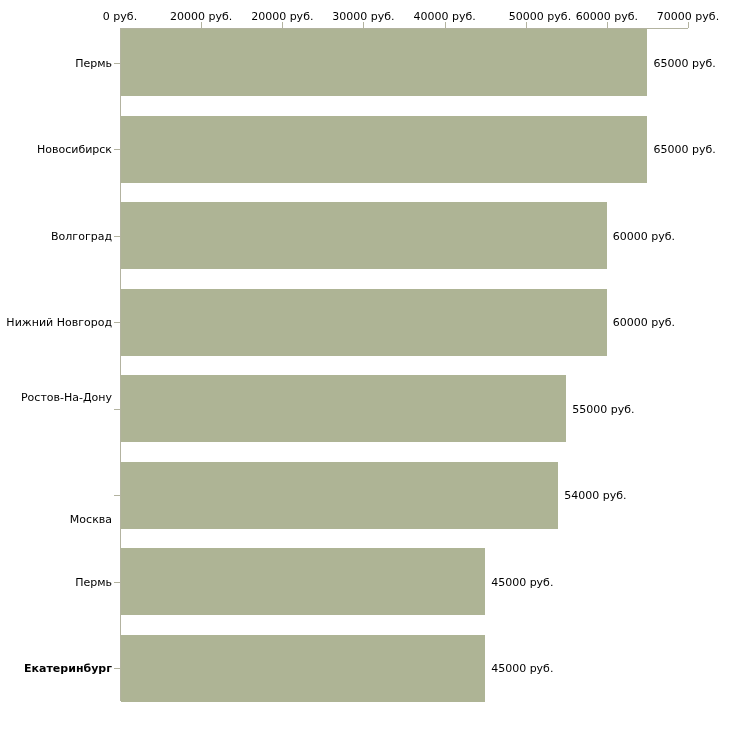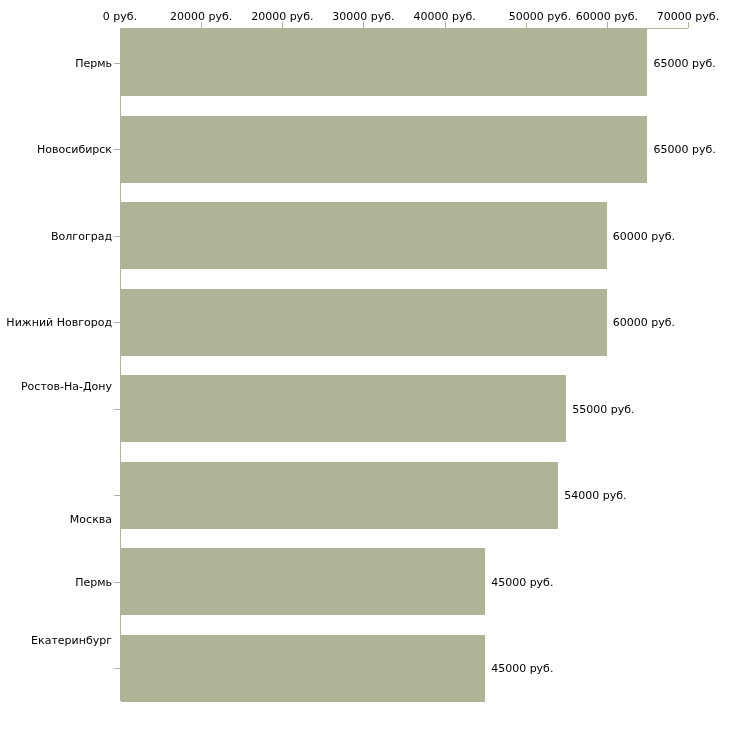--- a/index.html
+++ b/index.html
@@ -137,23 +137,23 @@
     </div>
   <div id="categories-layer">
       <div class="category-label" style="top: 62.5px;">Пермь</div>
       <div class="y-tick-mark" style="top: 62.5px;"></div>
       <div class="category-label" style="top: 149px;">Новосибирск</div>
       <div class="y-tick-mark" style="top: 149px;"></div>
       <div class="category-label" style="top: 235.5px;">Волгоград</div>
       <div class="y-tick-mark" style="top: 235.5px;"></div>
       <div class="category-label" style="top: 322px;">Нижний Новгород</div>
       <div class="y-tick-mark" style="top: 322px;"></div>
-      <div class="category-label" style="top: 386px;">Ростов-На-Дону</div>
+      <div class="category-label" style="top: 397px;">Ростов-На-Дону</div>
       <div class="y-tick-mark" style="top: 408.5px;"></div>
       <div class="category-label" style="top: 495px; margin-top: 24px;">Москва</div>
       <div class="y-tick-mark" style="top: 495px;"></div>
       <div class="category-label" style="top: 581.5px;">Пермь</div>
       <div class="y-tick-mark" style="top: 581.5px;"></div>
-      <div class="category-label" style="top: 640px;">Екатеринбург</div>
+      <div class="category-label" style="top: 668px; font-weight: bold;">Екатеринбург</div>
       <div class="y-tick-mark" style="top: 668px;"></div>
     </div>
 
 </div>
 
 </body></html>

